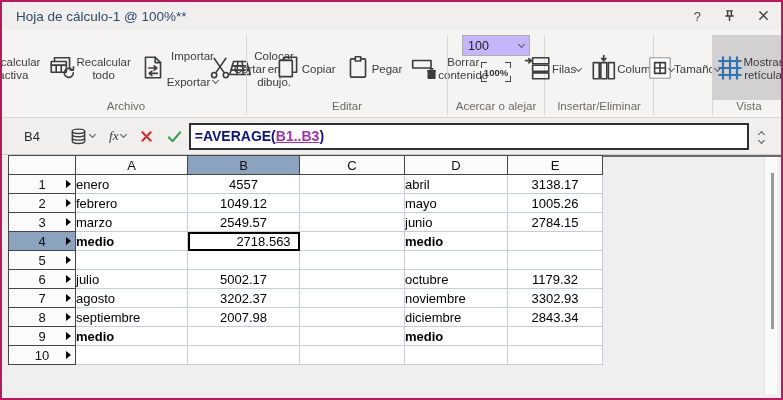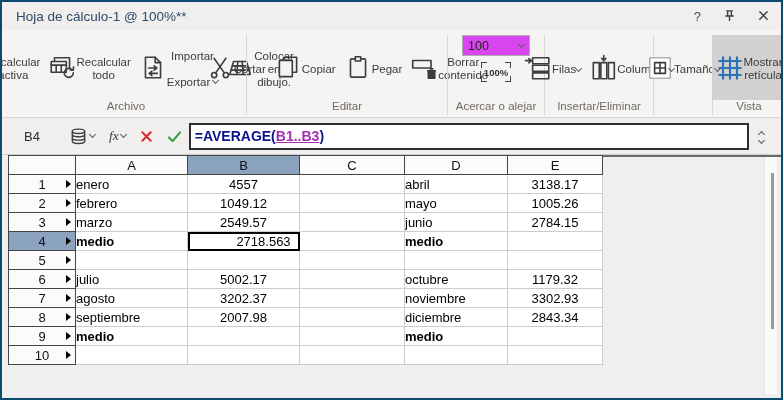--- a/index.html
+++ b/index.html
@@ -1,19 +1,19 @@
 <!DOCTYPE html>
 <html><head>
 <meta charset="utf-8">
 <style>
   * { box-sizing: border-box; margin: 0; padding: 0; }
   html,body { background:#fff; }
   body { font-family: "Liberation Sans", sans-serif; }
 
-  .win { width:783px; height:400px; border:2px solid #0c4a6e; background:#f0efee;
+  .win { width:783px; height:400px; border:2px solid #be185d; background:#f0efee;
          display:flex; flex-direction:column; overflow:hidden; }
 
   
   .titlebar { height:28px; flex:none; display:flex; align-items:center; padding:0 12px 0 14px; }
   .title { flex:1; font-size:13.5px; color:#2e4a69; }
   .tb-btns { display:flex; align-items:center; gap:22px; color:#4d4d4d; }
   .tb-btn { font-size:13px; line-height:13px; }
 
   
   .tabrow { height:28px; flex:none; display:flex; align-items:stretch; padding:0 14px 0 46px; }
@@ -37,21 +37,21 @@
 
   .rbtn { display:flex; flex-direction:row; align-items:center; justify-content:flex-start;
           padding:2px 4px; }
   .rbtn svg { flex:none; }
   .rlbl { font-size:11.5px; line-height:13px; text-align:center; color:#3b3b3b; white-space:pre-line; margin-top:3px; }
   .rbtn.active { background:#d2d0d0; }
   .lblrow { display:flex; align-items:center; gap:3px; }
 
   
   .zoomcol { display:flex; flex-direction:column; align-items:center; }
-  .zoombox { width:68px; height:21px; background:#d946ef; border:1px solid #aeaeae;
+  .zoombox { width:68px; height:21px; background:#c4b5fd; border:1px solid #aeaeae;
              display:flex; align-items:center; padding:0 5px; font-size:12.5px; color:#222; }
   .zoombox .chev { margin-left:auto; }
   .zbracket { position:relative; width:30px; height:20px; margin-top:6px;
               display:flex; align-items:center; justify-content:center;
               font-size:9.5px; font-weight:bold; color:#333; }
   .zbracket i { position:absolute; width:6px; height:6px; border:0 solid #444; }
   .zbracket i.tl { top:0; left:0; border-top-width:1.5px; border-left-width:1.5px; }
   .zbracket i.tr { top:0; right:0; border-top-width:1.5px; border-right-width:1.5px; }
   .zbracket i.bl { bottom:0; left:0; border-bottom-width:1.5px; border-left-width:1.5px; }
   .zbracket i.br { bottom:0; right:0; border-bottom-width:1.5px; border-right-width:1.5px; }

